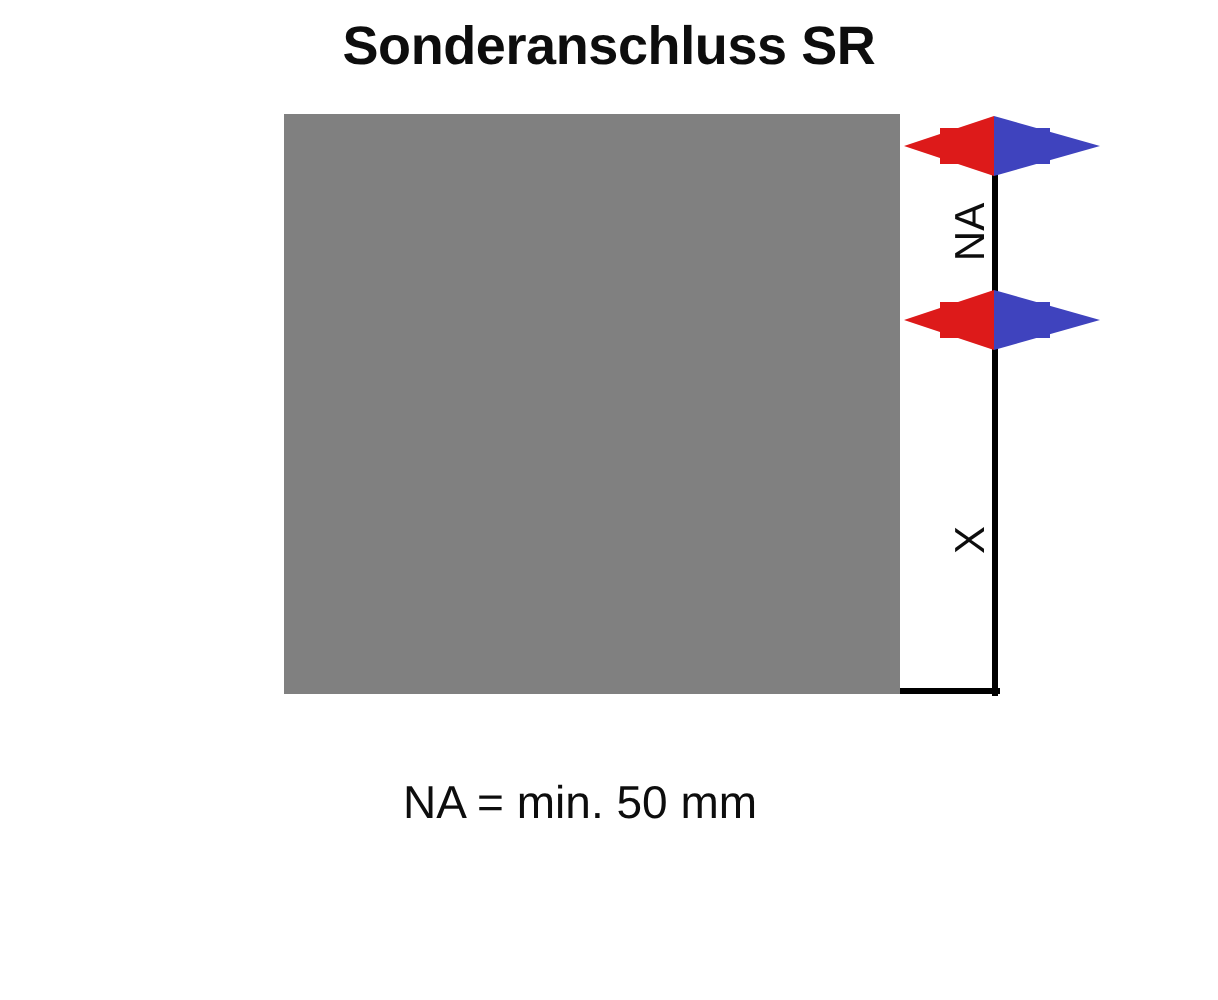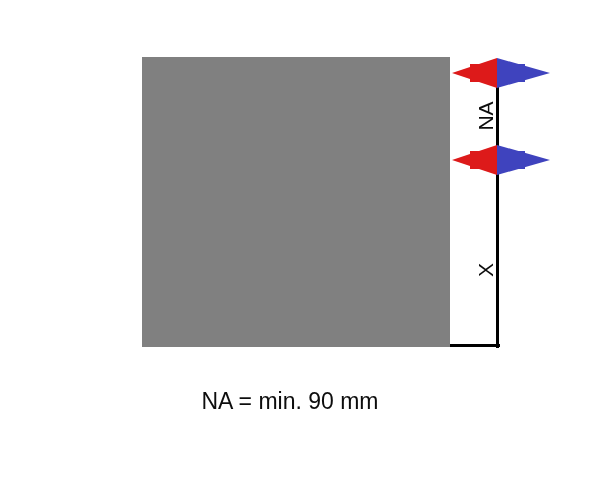--- a/index.html
+++ b/index.html
@@ -110,20 +110,23 @@
     font-weight: normal;
     color: #0d0d0d;
     white-space: nowrap;
   }
 </style>
 </head>
 <body>
 
 <div id="stage">
 
+  <div class="diagram-title">
+    <span>Sonderanschluss SR</span>
+  </div>
 
   <div class="panel"></div>
 
   <div class="vline"></div>
   <div class="hline-bottom"></div>
 
   <div class="arrow-pair pair-top">
     <svg width="104" height="36" viewBox="0 0 104 36" xmlns="http://www.w3.org/2000/svg">
       <g>
         <path d="M 47,9 L 47,3 L 47,3 L 2,18 L 47,33 L 47,27 L 47,27 Z" fill="#DD1A1A"></path>
@@ -146,15 +149,15 @@
         <path d="M 47,9 L 47,3 L 47,3 L 100,18 L 47,33 L 47,27 L 47,27 Z" fill="#3F43BE"></path>
         <path d="M 47,9 L 75,9 L 75,27 L 47,27 Z" fill="#3F43BE"></path>
       </g>
     </svg>
   </div>
 
   <div class="vlabel vlabel-na">NA</div>
 
   <div class="vlabel vlabel-x">X</div>
 
-  <div class="caption">NA = min. 90 mm</div>
+  <div class="caption">NA = min. 50 mm</div>
 
 </div>
 
 </body></html>

